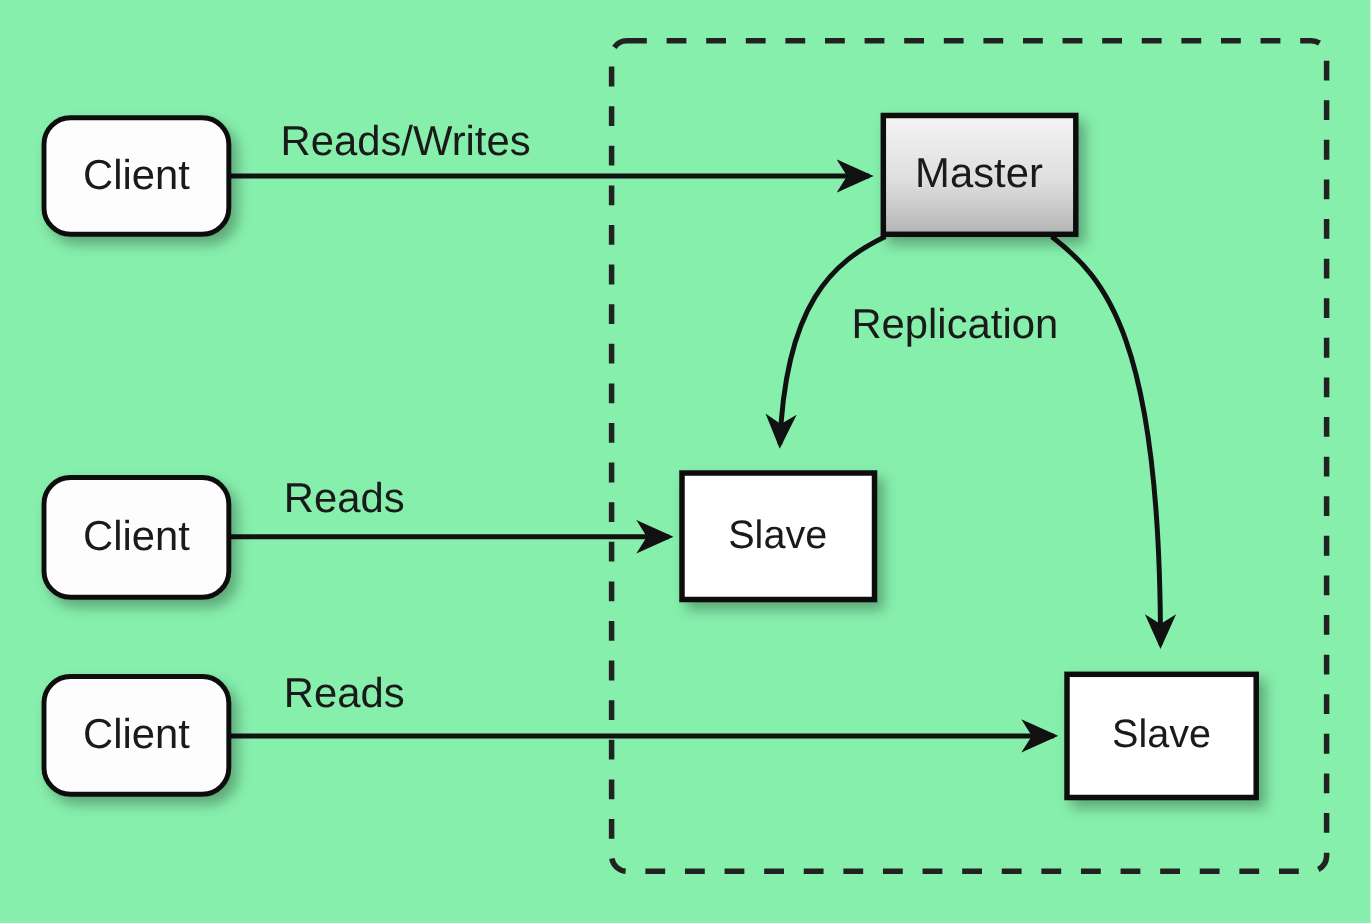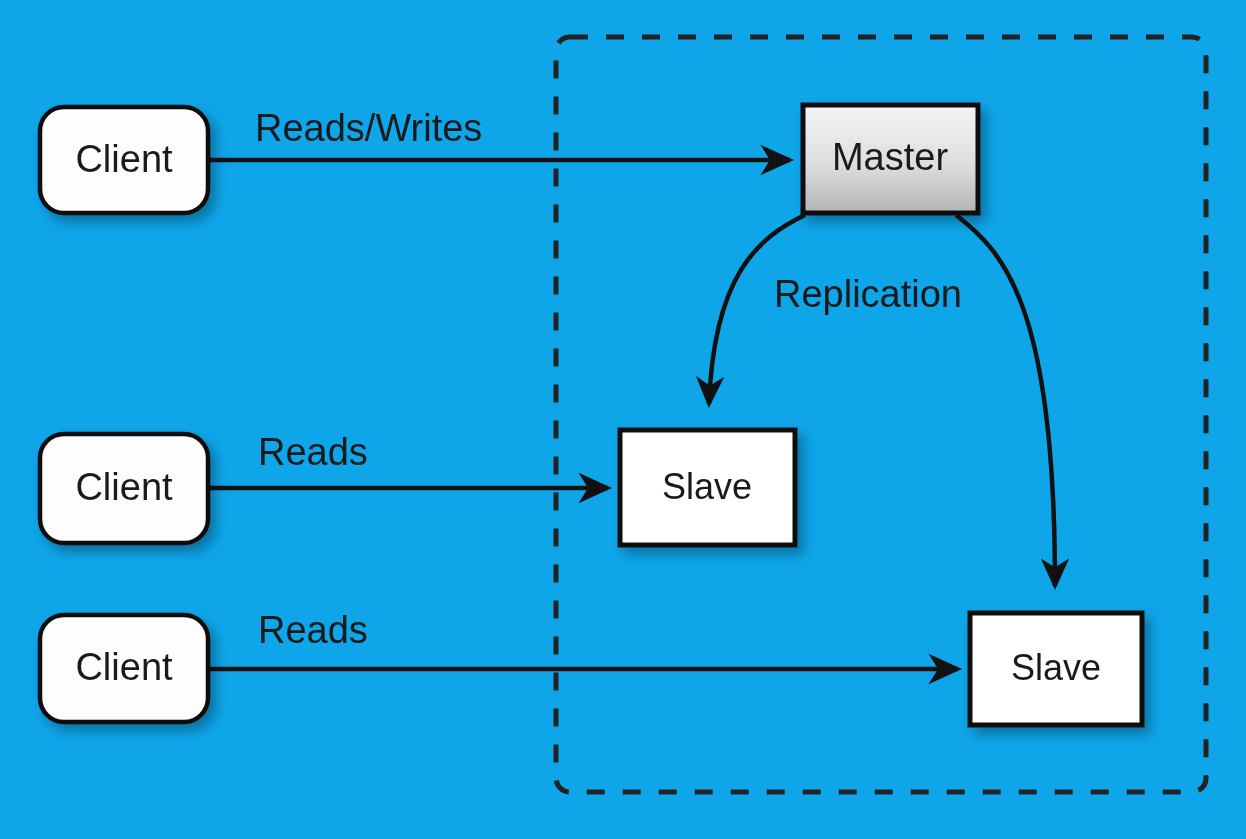--- a/index.html
+++ b/index.html
@@ -7,21 +7,21 @@
     padding: 0;
     background: #ffffff;
   }
   body {
     font-family: "Liberation Sans", sans-serif;
   }
   #diagram-root {
     position: relative;
     width: 1246px;
     height: 839px;
-    background: #0ea5e9;
+    background: #86efac;
     overflow: hidden;
   }
   #diagram-svg {
     position: absolute;
     top: 0;
     left: 0;
     width: 1246px;
     height: 839px;
   }
   .node-label {

